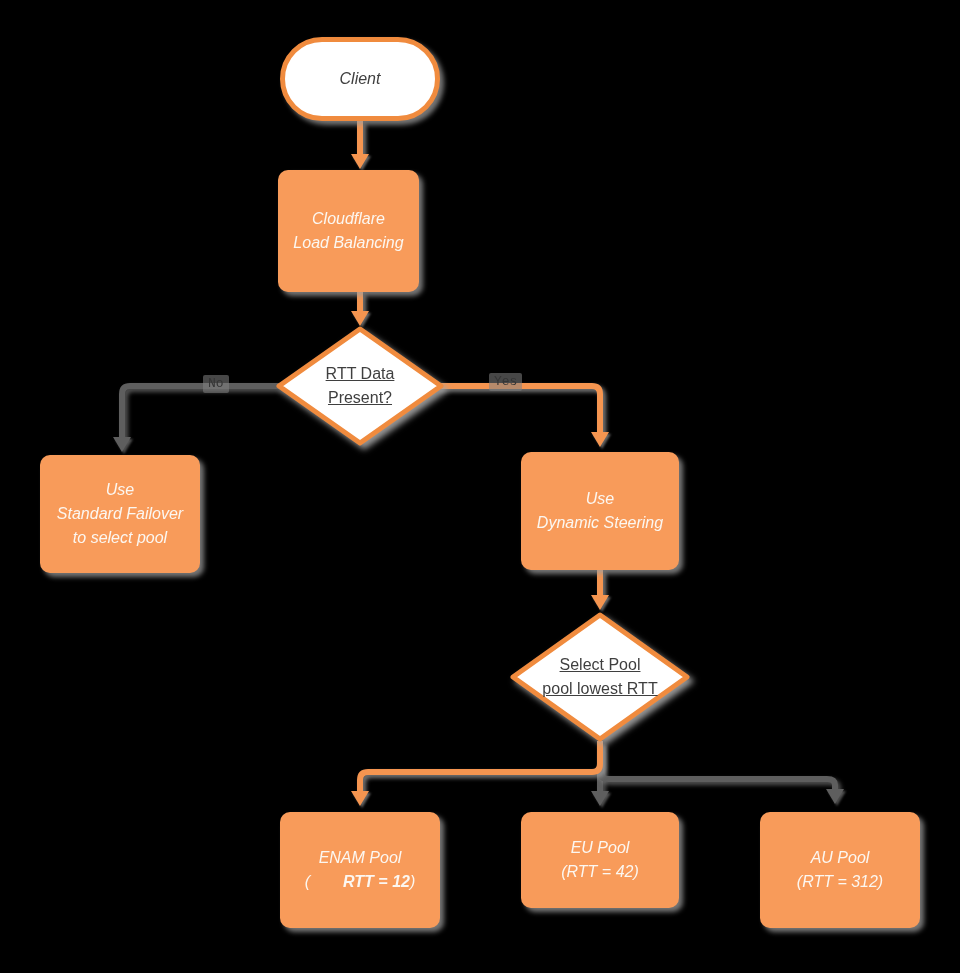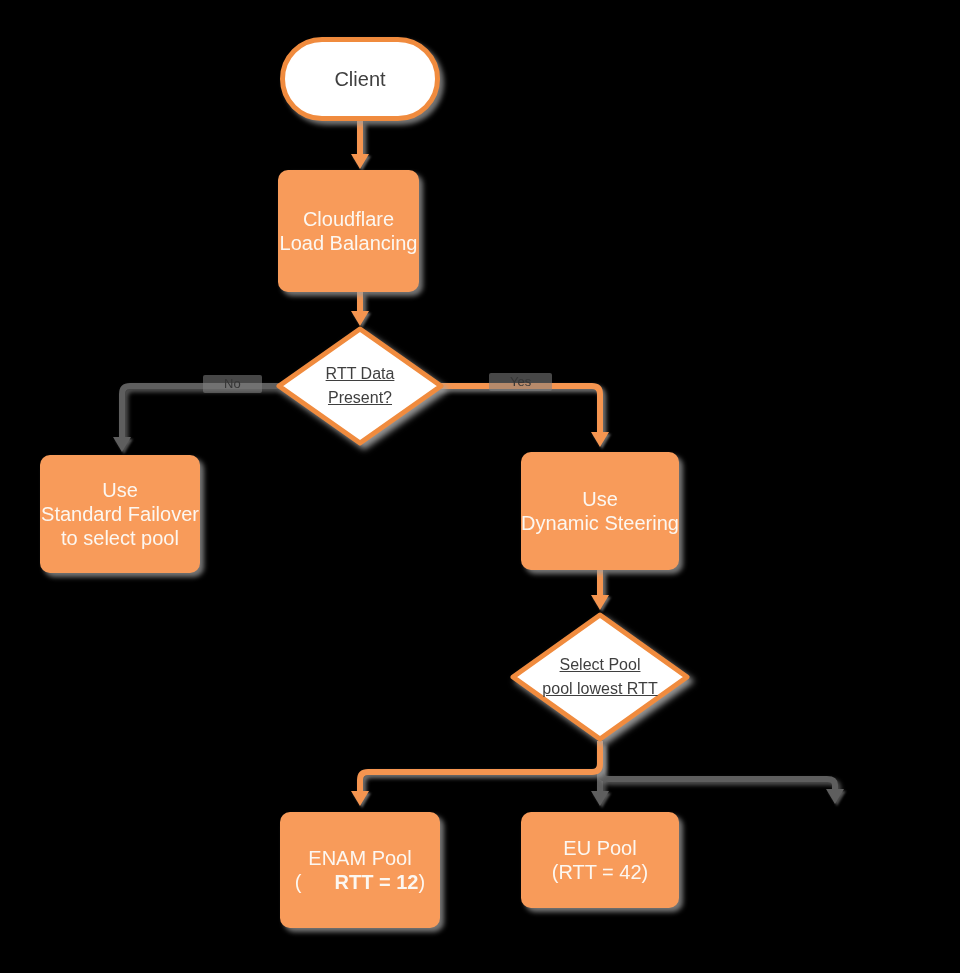--- a/index.html
+++ b/index.html
@@ -43,22 +43,23 @@
     stroke-linejoin: round;
     filter: drop-shadow(4px 4px 3px rgba(165,165,165,0.9));
   }
   .node {
     position: absolute;
     display: flex;
     flex-direction: column;
     align-items: center;
     justify-content: center;
     text-align: center;
-    font-size: 20px;
+    font-size: 16px;
     line-height: 24px;
+    font-style: italic;
   }
   .box {
     background: #F89B5A;
     border-radius: 10px;
     color: #FCF7F1;
     box-shadow: 4px 4px 5px rgba(158,158,158,0.75);
   }
   .terminator {
     background: #FFFFFF;
     border: 5px solid #F08B3E;
@@ -78,22 +79,23 @@
     color: #3F3F3F;
     pointer-events: none;
     text-decoration: underline;
   }
   .edge-label {
     position: absolute;
     font-size: 13px;
     line-height: 14px;
     color: #353535;
     background: rgba(130,130,130,0.55);
-    padding: 2px 21px;
+    padding: 2px 5px;
     border-radius: 2px;
+    font-family: Liberation Mono, monospace;
   }
   .bold { font-weight: bold; margin-left: 33px; }
 </style>
 </head>
 <body>
 
 <div class="canvas">
 
   <svg class="wires" viewBox="0 0 960 973" xmlns="http://www.w3.org/2000/svg">
 
@@ -167,14 +169,18 @@
     <span>
       <span>(</span><span class="bold">RTT = 12</span><span>)</span>
     </span>
   </div>
 
   <div class="node box" style="left:521px; top:812px; width:158px; height:96px;">
     <span>EU Pool</span>
     <span>(RTT = 42)</span>
   </div>
 
+  <div class="node box" style="left:760px; top:812px; width:160px; height:116px;">
+    <span>AU Pool</span>
+    <span>(RTT = 312)</span>
+  </div>
 
 </div>
 
 </body></html>

